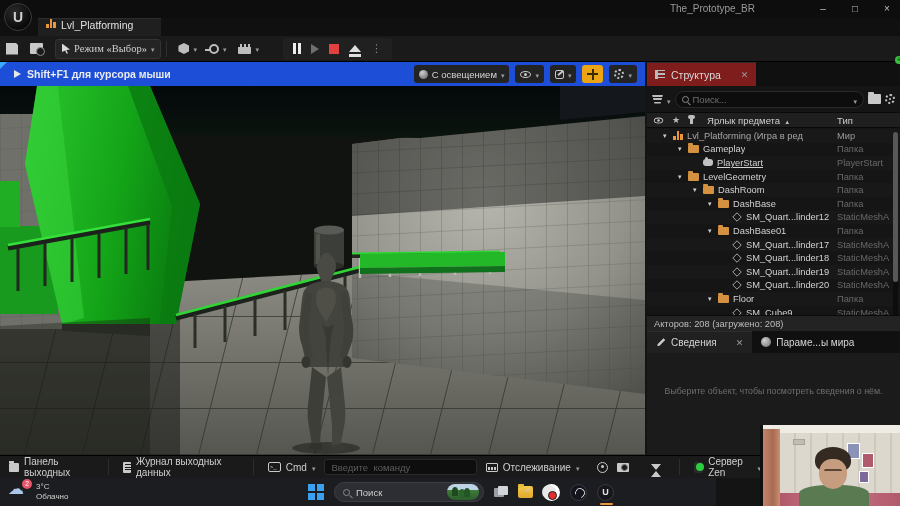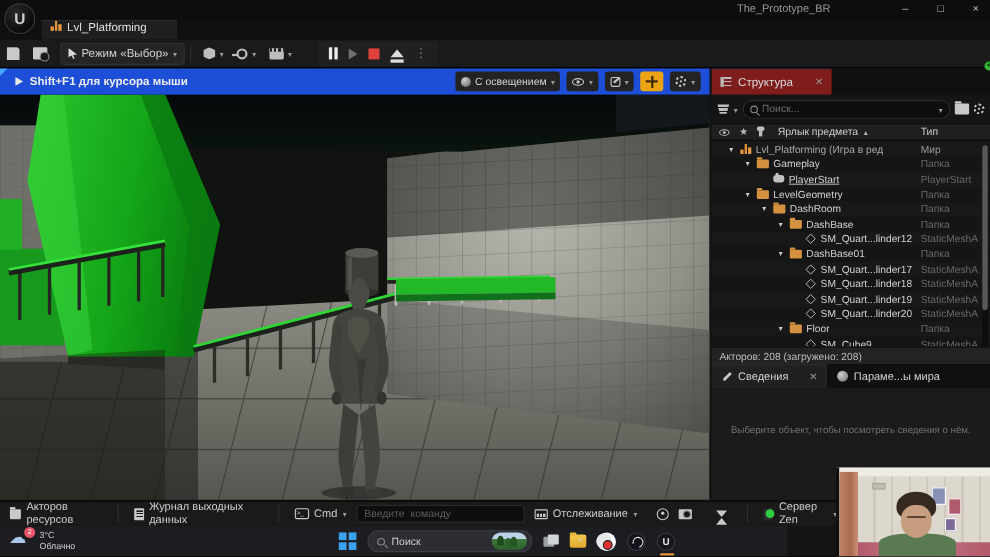--- a/index.html
+++ b/index.html
@@ -24,21 +24,21 @@
     display:flex; align-items:flex-start; gap:5px; padding:0 28px 0 8px; color:#e0e0e0; font-size:10.5px; }
 
   .ic-level { display:inline-block; width:10px; height:9px; position:relative; }
   .ic-level i { position:absolute; bottom:0; width:2.5px; background:#e8973c; }
   .ic-level i:nth-child(1){ left:0; height:4px; }
   .ic-level i:nth-child(2){ left:3.5px; height:9px; }
   .ic-level i:nth-child(3){ left:7px; height:6px; }
 
   
   .toolbar { position:absolute; left:0; top:36px; width:900px; height:26px; background:#1a1a1a;
-    border-bottom:1px solid #000; display:flex; align-items:center; z-index:28; }
+    border-bottom:1px solid #000; display:flex; align-items:center; z-index:28;font-family:Liberation Serif, serif; }
   .tbtn { height:20px; display:flex; align-items:center; gap:4px; padding:0 6px; color:#cfcfcf; font-size:10.5px; }
   .caret::after { content:"▾"; font-size:7px; color:#9a9a9a; }
   .sep { width:1px; height:16px; background:#2e2e2e; margin:0 5px; }
   .ic-save { width:12px; height:12px; background:#c9c9c9; clip-path:polygon(0 0,80% 0,100% 20%,100% 100%,0 100%); position:relative; }
   .ic-browser { width:13px; height:11px; background:#c9c9c9; border-radius:1px; position:relative; }
   .ic-browser::after{ content:""; position:absolute; right:-2px; bottom:-2px; width:7px; height:7px; border:1.5px solid #8d8d8d; border-radius:50%; background:#1a1a1a; }
   .modebtn { background:#242424; border:1px solid #333; border-radius:3px; margin-left:6px; height:20px; }
   .ic-cursor { width:8px; height:10px; background:#d9d9d9; clip-path:polygon(0 0,100% 60%,55% 65%,75% 100%,55% 100%,40% 70%,0 85%); }
   .ic-cube { width:11px; height:11px; background:#bdbdbd; clip-path:polygon(50% 0,100% 25%,100% 75%,50% 100%,0 75%,0 25%); position:relative; }
   .plus { position:absolute; right:-3px; bottom:-3px; width:8px; height:8px; border-radius:50%; background:#35c03a; color:#0a3a0a; font-size:8px; line-height:8px; text-align:center; font-weight:bold; }
@@ -553,21 +553,21 @@
       </div>
     </div>
     <div class="dbody">
       <div class="dempty">Выберите объект, чтобы посмотреть сведения о нём.</div>
     </div>
   </div>
 
   <div class="bbar">
     <div class="bbtn">
       <span class="ic-drawer"></span>
-      <span>Акторов ресурсов</span>
+      <span>Панель выходных</span>
     </div>
     <div class="sep"></div>
     <div class="bbtn">
       <span class="ic-log"></span>
       <span>Журнал выходных данных</span>
     </div>
     <div class="sep"></div>
     <div class="bbtn">
       <span class="ic-cmd">&gt;_</span>
       <span>Cmd</span>

